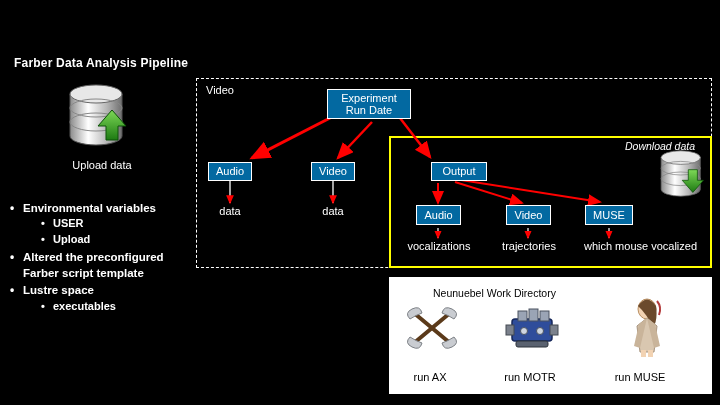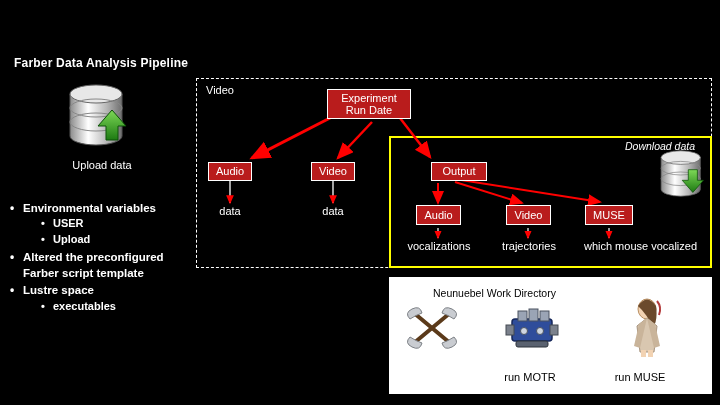--- a/index.html
+++ b/index.html
@@ -132,21 +132,21 @@
     top: 140px;
     font-size: 10.5px;
     color: #ffffff;
     text-align: right;
     font-style: italic;
   }
   
   .node {
     position: absolute;
     border: 1.4px solid #ffffff;
-    background: #b91c1c;
+    background: #0369a1;
     color: #fff;
     font-size: 11px;
     text-align: center;
     box-sizing: border-box;
     display: flex;
     align-items: center;
     justify-content: center;
     line-height: 1.12;
     padding: 1px 3px;
   }
@@ -351,21 +351,21 @@
       <g stroke="#5b3a1a" stroke-width="4" stroke-linecap="round">
         <line x1="10" y1="38" x2="46" y2="8"></line>
         <line x1="46" y1="38" x2="10" y2="8"></line>
       </g>
       <path d="M6 14 q-6 -6 2 -10 q8 -4 10 4 q-6 2 -12 6 z" fill="#c9ccd1" stroke="#7d8186" stroke-width="1"></path>
       <path d="M50 14 q6 -6 -2 -10 q-8 -4 -10 4 q6 2 12 6 z" fill="#c9ccd1" stroke="#7d8186" stroke-width="1"></path>
       <path d="M6 32 q-6 6 2 10 q8 4 10 -4 q-6 -2 -12 -6 z" fill="#c9ccd1" stroke="#7d8186" stroke-width="1"></path>
       <path d="M50 32 q6 6 -2 10 q-8 4 -10 -4 q6 -2 12 -6 z" fill="#c9ccd1" stroke="#7d8186" stroke-width="1"></path>
     </svg>
   </div>
-  <div class="neu-label" style="left:380px; top:392px;">run AX</div>
+  <div class="neu-label" style="left:380px; top:371px;">run AX</div>
 
   <div class="neu-icon" style="left:482px; top:303px;">
     <svg width="60" height="48" viewBox="0 0 60 48">
       <rect x="10" y="16" width="40" height="22" rx="3" fill="#2f4d9b" stroke="#16275a" stroke-width="1.5"></rect>
       <rect x="16" y="8" width="9" height="10" fill="#9aa4b5" stroke="#4a5260" stroke-width="1"></rect>
       <rect x="27" y="6" width="9" height="12" fill="#9aa4b5" stroke="#4a5260" stroke-width="1"></rect>
       <rect x="38" y="8" width="9" height="10" fill="#9aa4b5" stroke="#4a5260" stroke-width="1"></rect>
       <rect x="4" y="22" width="8" height="10" fill="#7b818c" stroke="#454a52" stroke-width="1"></rect>
       <rect x="48" y="22" width="8" height="10" fill="#7b818c" stroke="#454a52" stroke-width="1"></rect>
       <rect x="14" y="38" width="32" height="6" rx="2" fill="#5a6270" stroke="#2d333b" stroke-width="1"></rect>

